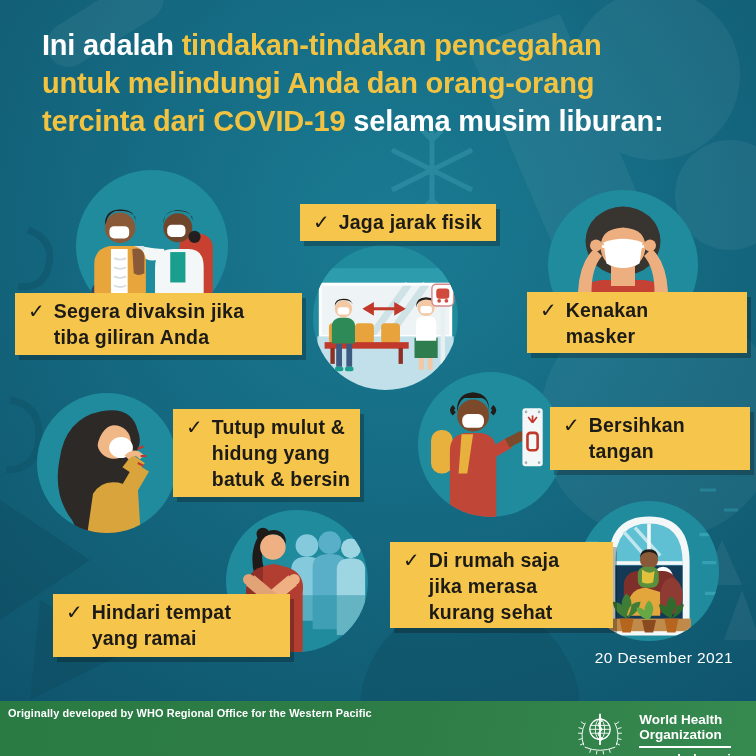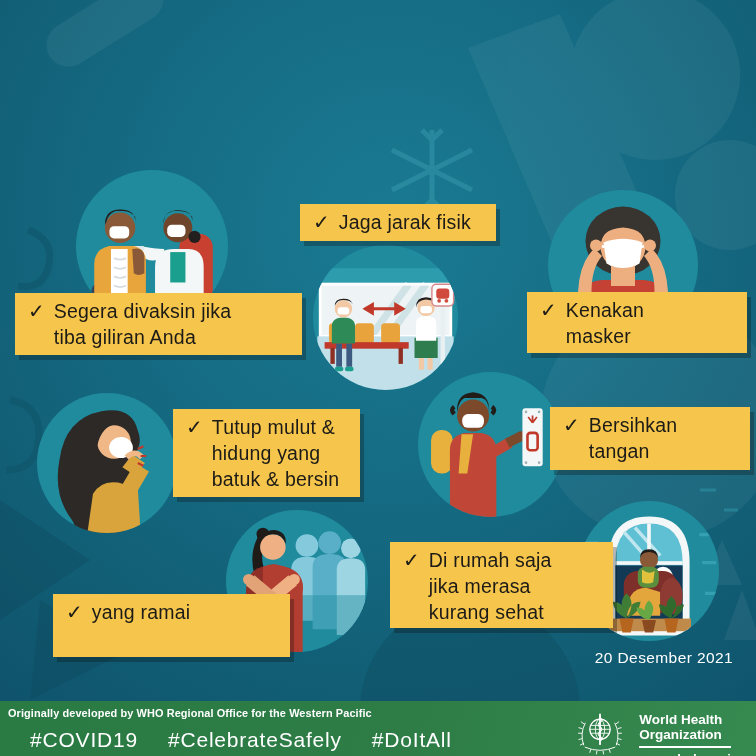--- a/index.html
+++ b/index.html
@@ -16,21 +16,21 @@
   
   .circle{position:absolute;border-radius:50%;}
   .circle svg{display:block;width:100%;height:100%;}
   
   .label{
     position:absolute;background:#f6c54b;color:#1c1b17;z-index:5;
     box-shadow:4px 5px 0 rgba(10,10,10,0.28);
     display:flex;gap:9px;padding:5px 10px 5px 13px;box-sizing:border-box;
   }
   .label .check{font-size:20px;line-height:26px;flex:0 0 auto;}
-  .label .txt{display:flex;flex-direction:column;font-size:19.5px;line-height:26px;letter-spacing:0.2px;}
+  .label .txt{display:flex;flex-direction:column;font-size:19.5px;line-height:26px;letter-spacing:0.2px;font-weight:bold;}
   
   .date{position:absolute;right:23px;top:649px;color:#ffffff;font-size:15.5px;letter-spacing:0.4px;text-align:right;}
   
   .footer{position:absolute;left:0;top:677px;width:756px;height:79px;
     background:linear-gradient(105deg,#2a7a44 0%,#2e7d46 55%,#368a50 100%);margin-top:24px;}
   .credit{position:absolute;left:8px;top:6px;color:#fff;font-size:11.5px;font-weight:bold;
     transform:scaleX(0.95);transform-origin:left top;letter-spacing:0.1px;}
   .hashtags{position:absolute;left:30px;top:27px;display:flex;gap:30px;color:#fff;
     font-size:21px;font-weight:400;letter-spacing:0.8px;}
   .who{position:absolute;right:18px;top:8px;display:flex;gap:14px;align-items:flex-start;color:#fff;}
@@ -67,20 +67,25 @@
     <g fill="#ffffff" opacity="0.06">
       <rect x="40" y="0" width="130" height="44" rx="22" transform="rotate(-32 105 22)"></rect>
       <polygon points="722,540 742,585 702,585"></polygon>
       <polygon points="742,590 760,640 724,640"></polygon>
     </g>
     <g stroke="#2f9aab" opacity="0.5" stroke-width="3">
       <path d="M700 490 h16 M724 510 h14 M690 530 h12"></path>
     </g>
   </svg>
 
+  <div class="title">
+    <div><span class="w">Ini adalah </span><span class="y">tindakan-tindakan pencegahan</span></div>
+    <div><span class="y">untuk melindungi Anda dan orang-orang</span></div>
+    <div><span class="y">tercinta dari COVID-19 </span><span class="w">selama musim liburan:</span></div>
+  </div>
 
   <div class="circle" style="left:76px;top:170px;width:152px;height:152px;">
     <svg viewBox="0 0 100 100">
       <clipPath id="c1">
           <circle cx="50" cy="50" r="50"></circle>
         </clipPath>
       <g clip-path="url(#c1)">
         <rect width="100" height="100" fill="#1f8b9d"></rect>
         <rect x="68" y="42" width="22" height="48" rx="9" fill="#c8402f"></rect>
         <path d="M52 100 L52 64 Q52 52 64 52 L74 52 Q84 52 84 64 L84 100 Z" fill="#f4f7f7"></path>
@@ -339,42 +344,38 @@
     <span class="check">✓</span>
     <span class="txt">
       <span>Bersihkan</span>
       <span>tangan</span>
     </span>
   </div>
 
   <div class="label" style="left:53px;top:594px;width:237px;height:63px;">
     <span class="check">✓</span>
     <span class="txt">
+      <span>Hindari tempat</span>
       <span>yang ramai</span>
     </span>
   </div>
 
   <div class="label" style="left:390px;top:542px;width:223px;height:86px;">
     <span class="check">✓</span>
     <span class="txt">
       <span>Di rumah saja</span>
       <span>jika merasa</span>
       <span>kurang sehat</span>
     </span>
   </div>
 
   <div class="date">20 Desember 2021</div>
 
   <div class="footer">
     <div class="credit">Originally developed by WHO Regional Office for the Western Pacific</div>
-    <div class="hashtags">
-      <span>#COVID19</span>
-      <span>#CelebrateSafely</span>
-      <span>#DoItAll</span>
-    </div>
     <div class="who">
       <svg width="50" height="50" viewBox="0 0 64 64">
         <g stroke="#ffffff" fill="none" stroke-linecap="round">
           <circle cx="32" cy="26" r="13" stroke-width="1.6"></circle>
           <ellipse cx="32" cy="26" rx="6" ry="13" stroke-width="1.1"></ellipse>
           <path d="M19.8 21 H44.2 M19 26 H45 M19.8 31 H44.2" stroke-width="1.1"></path>
           <path d="M32 7 V45" stroke-width="2.4"></path>
           <path d="M32 11 q5 3 0 6 q-5 3 0 6 q5 3 0 6 q-5 3 0 6 q5 3 0 6" stroke-width="1.3"></path>
           <path d="M11 46 Q6 32 13 18" stroke-width="1.2"></path>
           <path d="M53 46 Q58 32 51 18" stroke-width="1.2"></path>

